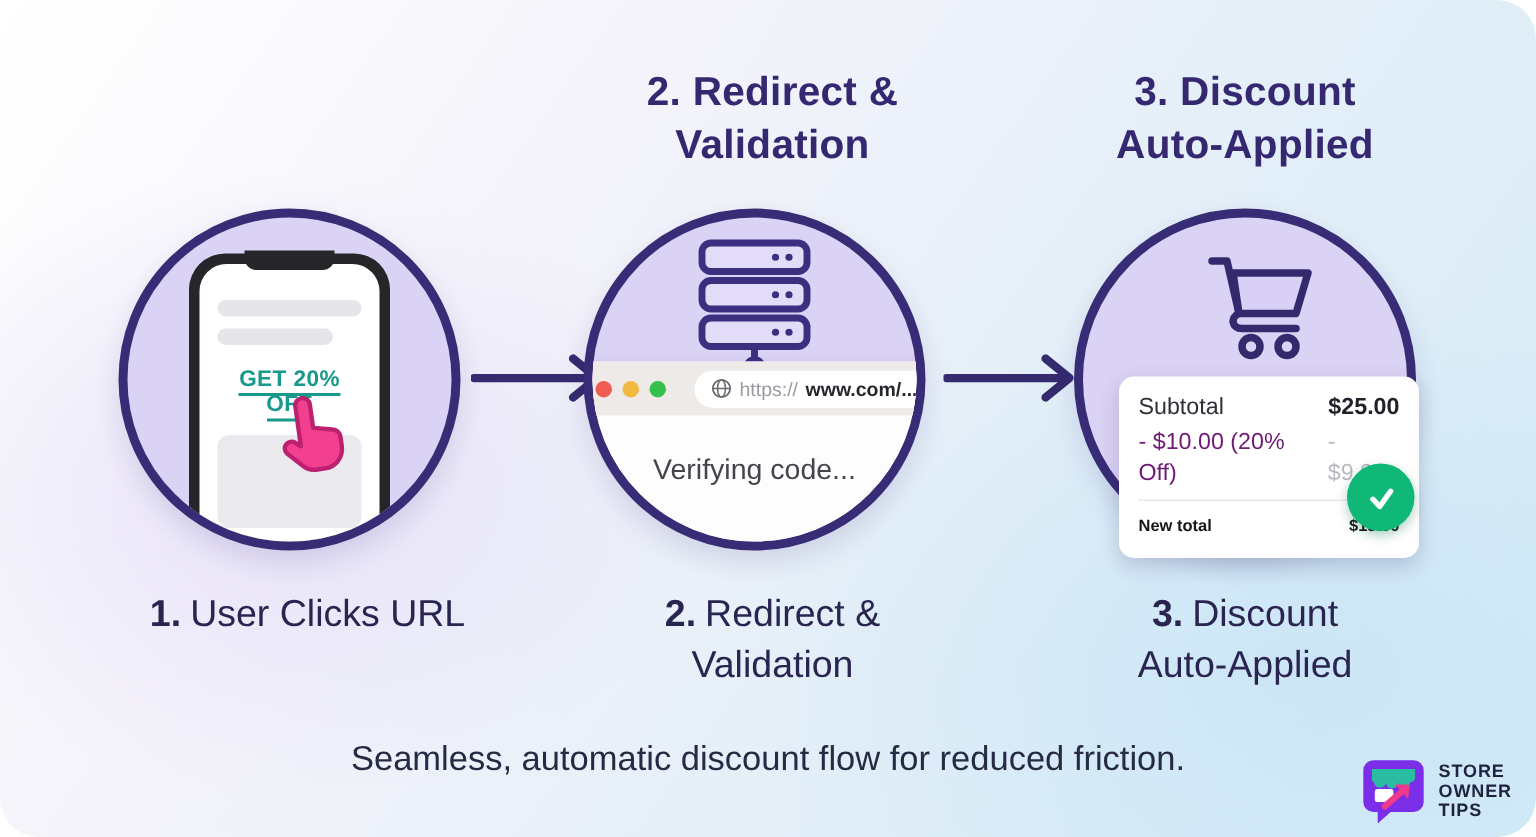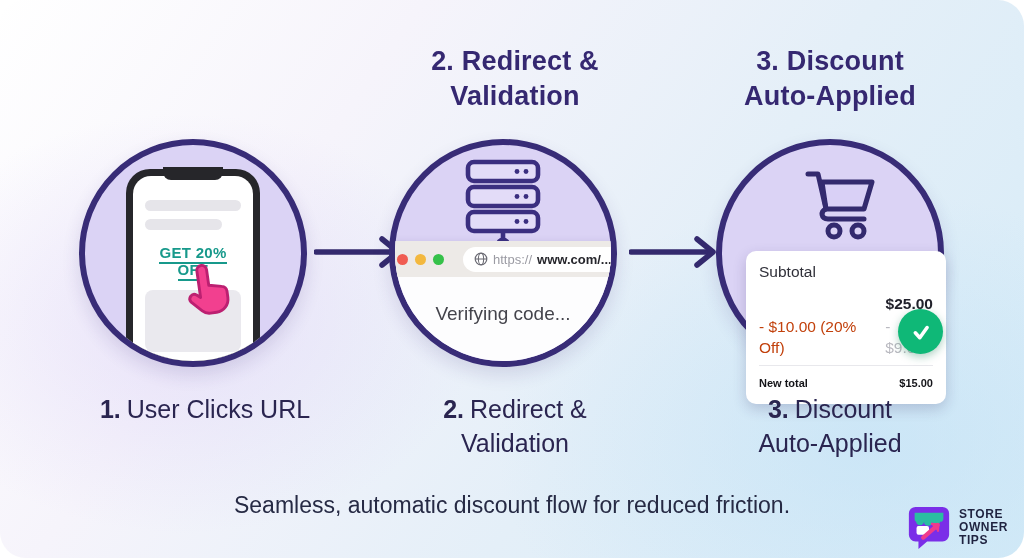--- a/index.html
+++ b/index.html
@@ -50,23 +50,23 @@
   .dot.r{ background:#f05c51; } .dot.y{ background:#f3b83e; } .dot.g{ background:#35c149; }
   .pill { margin-left:12px; height:25px; padding:0 11px; border-radius:13px; background:#fff;
           display:flex; align-items:center; gap:5px; font-size:13px; }
   .pill .scheme{ color:#9b9ba3; } .pill .host{ color:#26262c; font-weight:bold; }
   .b-body { text-align:center; padding-top:26px; font-size:19px; color:#44444c; }
   
   .cartsvg { position:absolute; left:70px; top:22px; }
   .card { position:absolute; left:24px; top:106px; width:200px; background:#fff; border-radius:10px;
           padding:10px 13px; box-shadow:0 5px 14px rgba(40,30,90,.20); }
   .row { display:flex; justify-content:space-between; font-size:15.5px; color:#2f2f38; line-height:21px; }
-  .row .money { font-weight:bold; color:#21212b;margin-top:32px; }
+  .row .money { font-weight:bold; color:#21212b; }
   .row.disc { margin-top:2px; }
-  .row.disc .lbl { color:#c2410c; } .row.disc .val { color:#b9b9c0; }
+  .row.disc .lbl { color:#701a75; } .row.disc .val { color:#b9b9c0; }
   .divider { height:1px; background:#e8e8ec; margin:7px 0; }
   .row.total { font-weight:bold; color:#141419; font-size:11px; }
   .badge { position:absolute; left:176px; top:164px; width:45px; height:45px; border-radius:50%;
            background:#0fb877; display:flex; align-items:center; justify-content:center;
            box-shadow:0 3px 8px rgba(20,120,80,.35); z-index:3; }
   
   .cap { position:absolute; top:392px; width:306px; text-align:center;
          font-size:25px; line-height:34px; color:#2a2550; }
   .cap b { margin-right:6px; }
   .cap.p1{ left:52px; } .cap.p2{ left:362px; } .cap.p3{ left:677px; }

